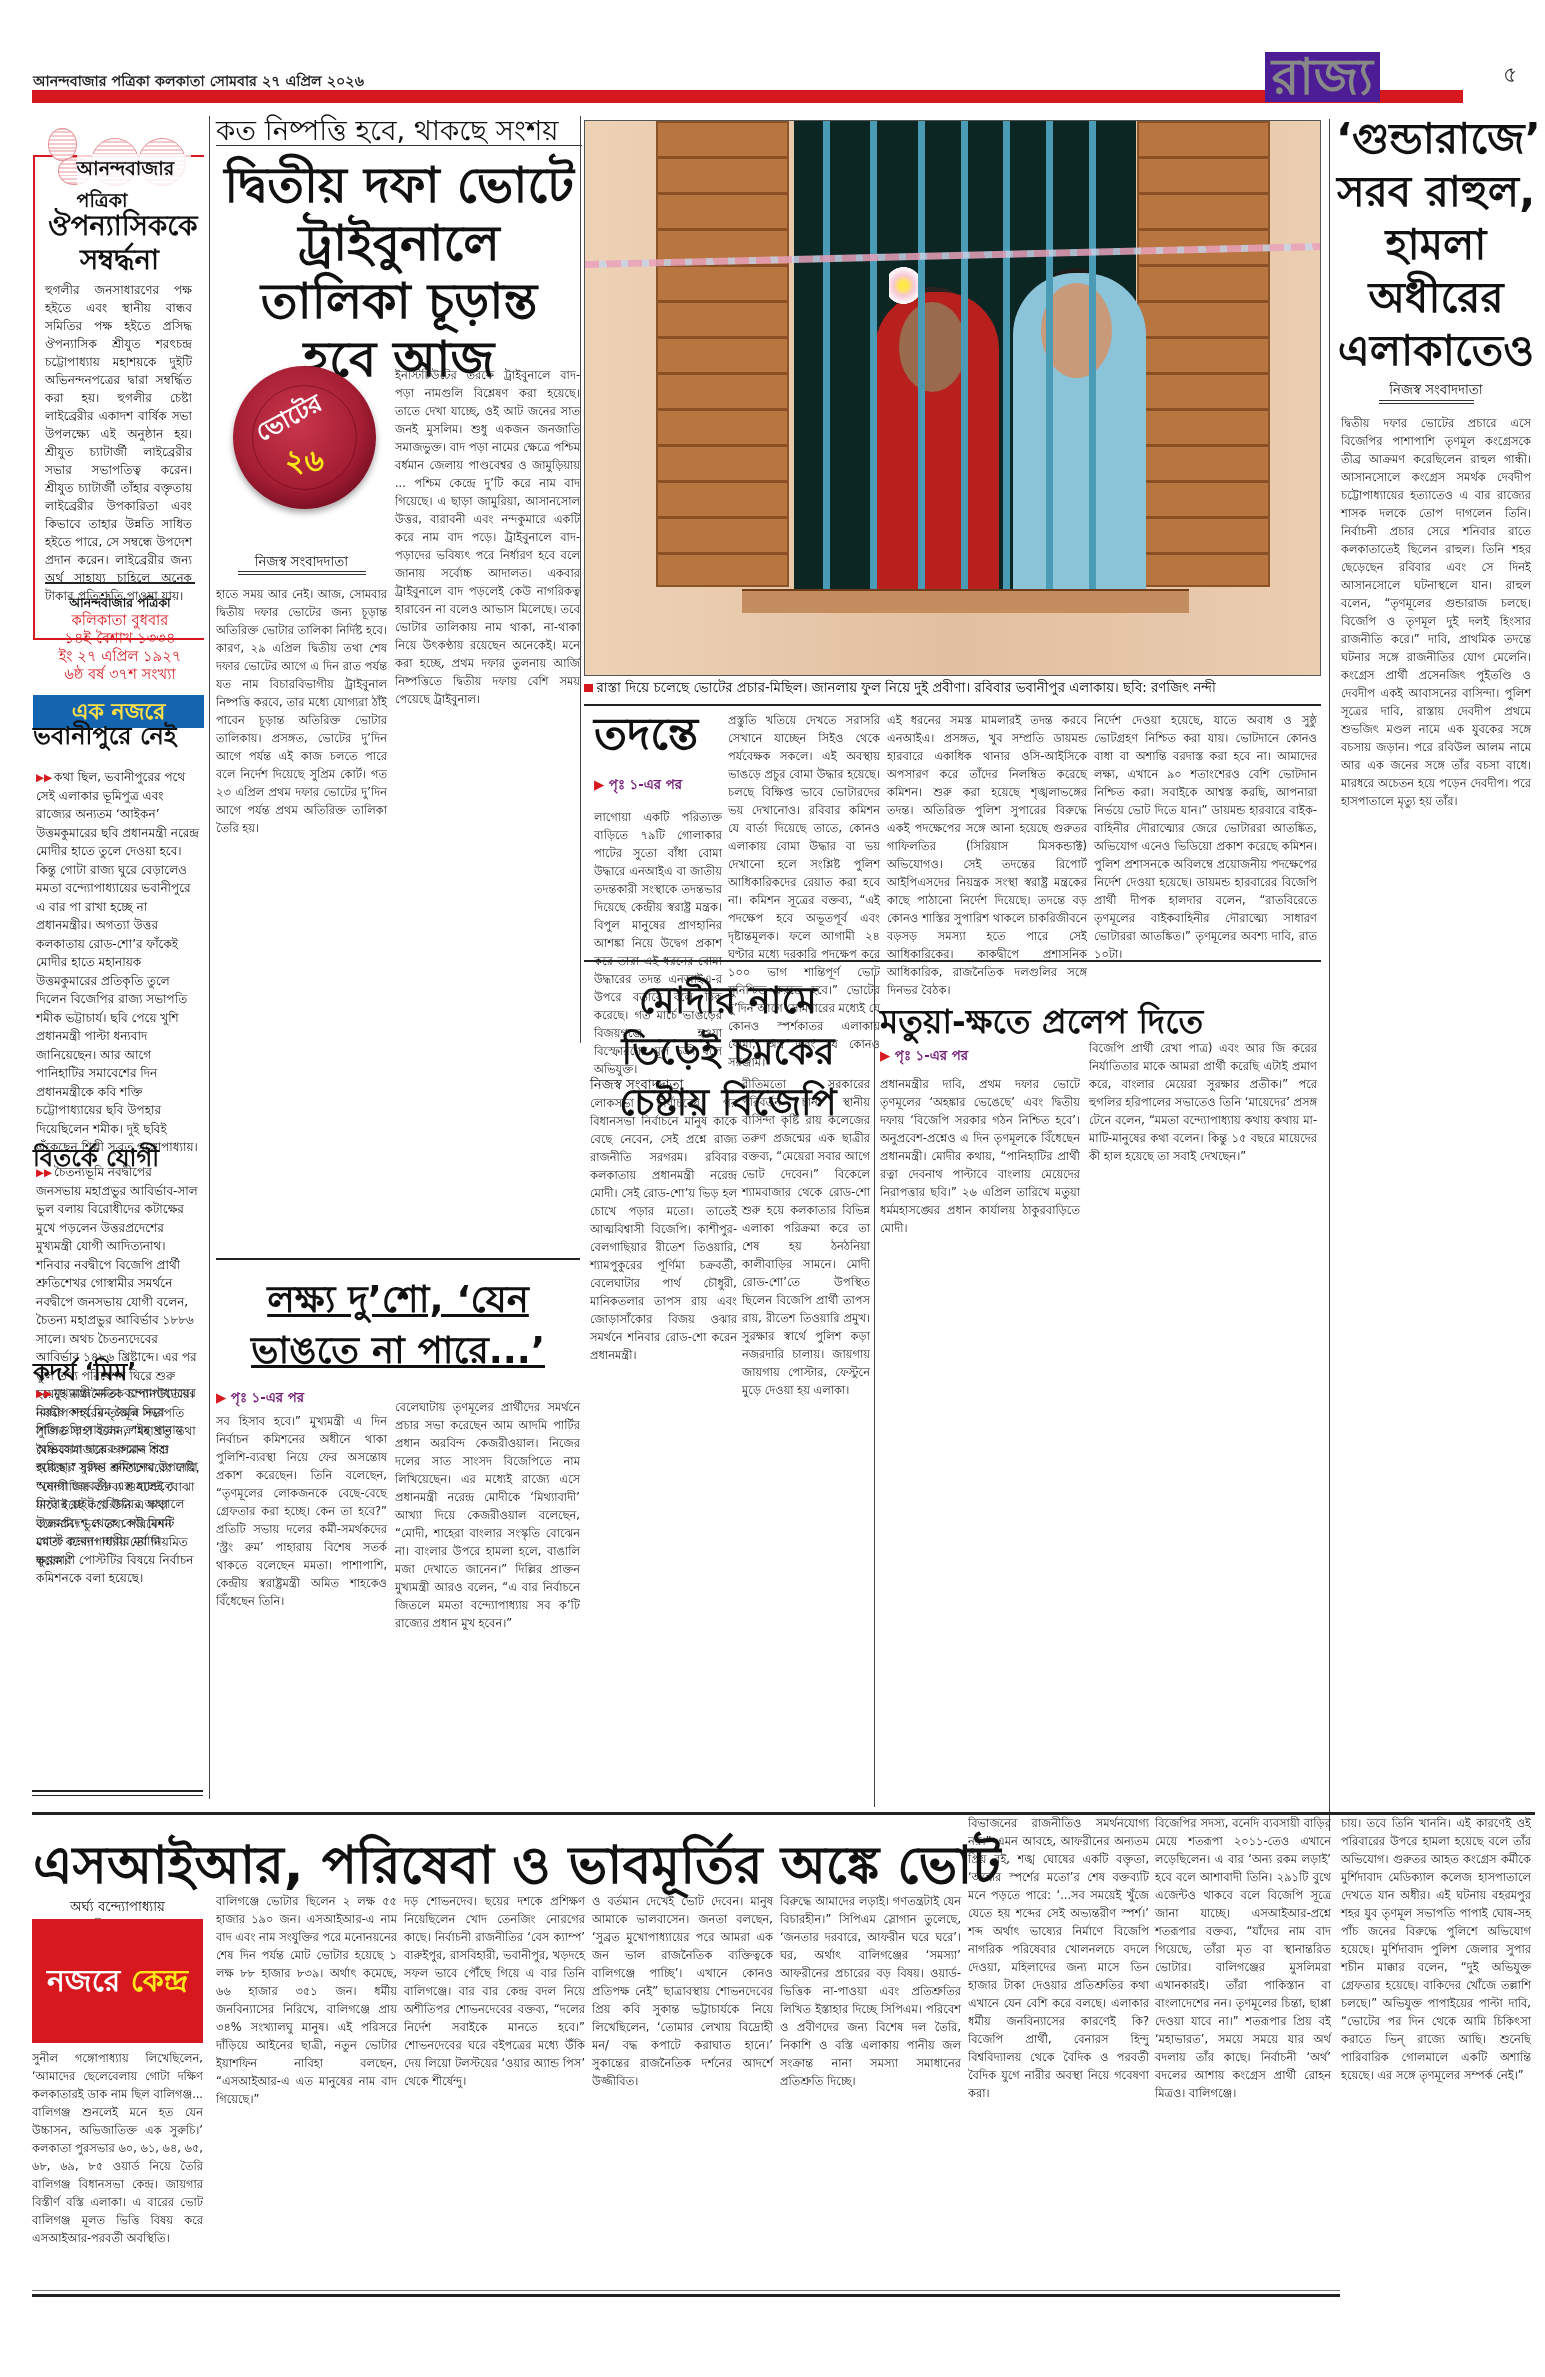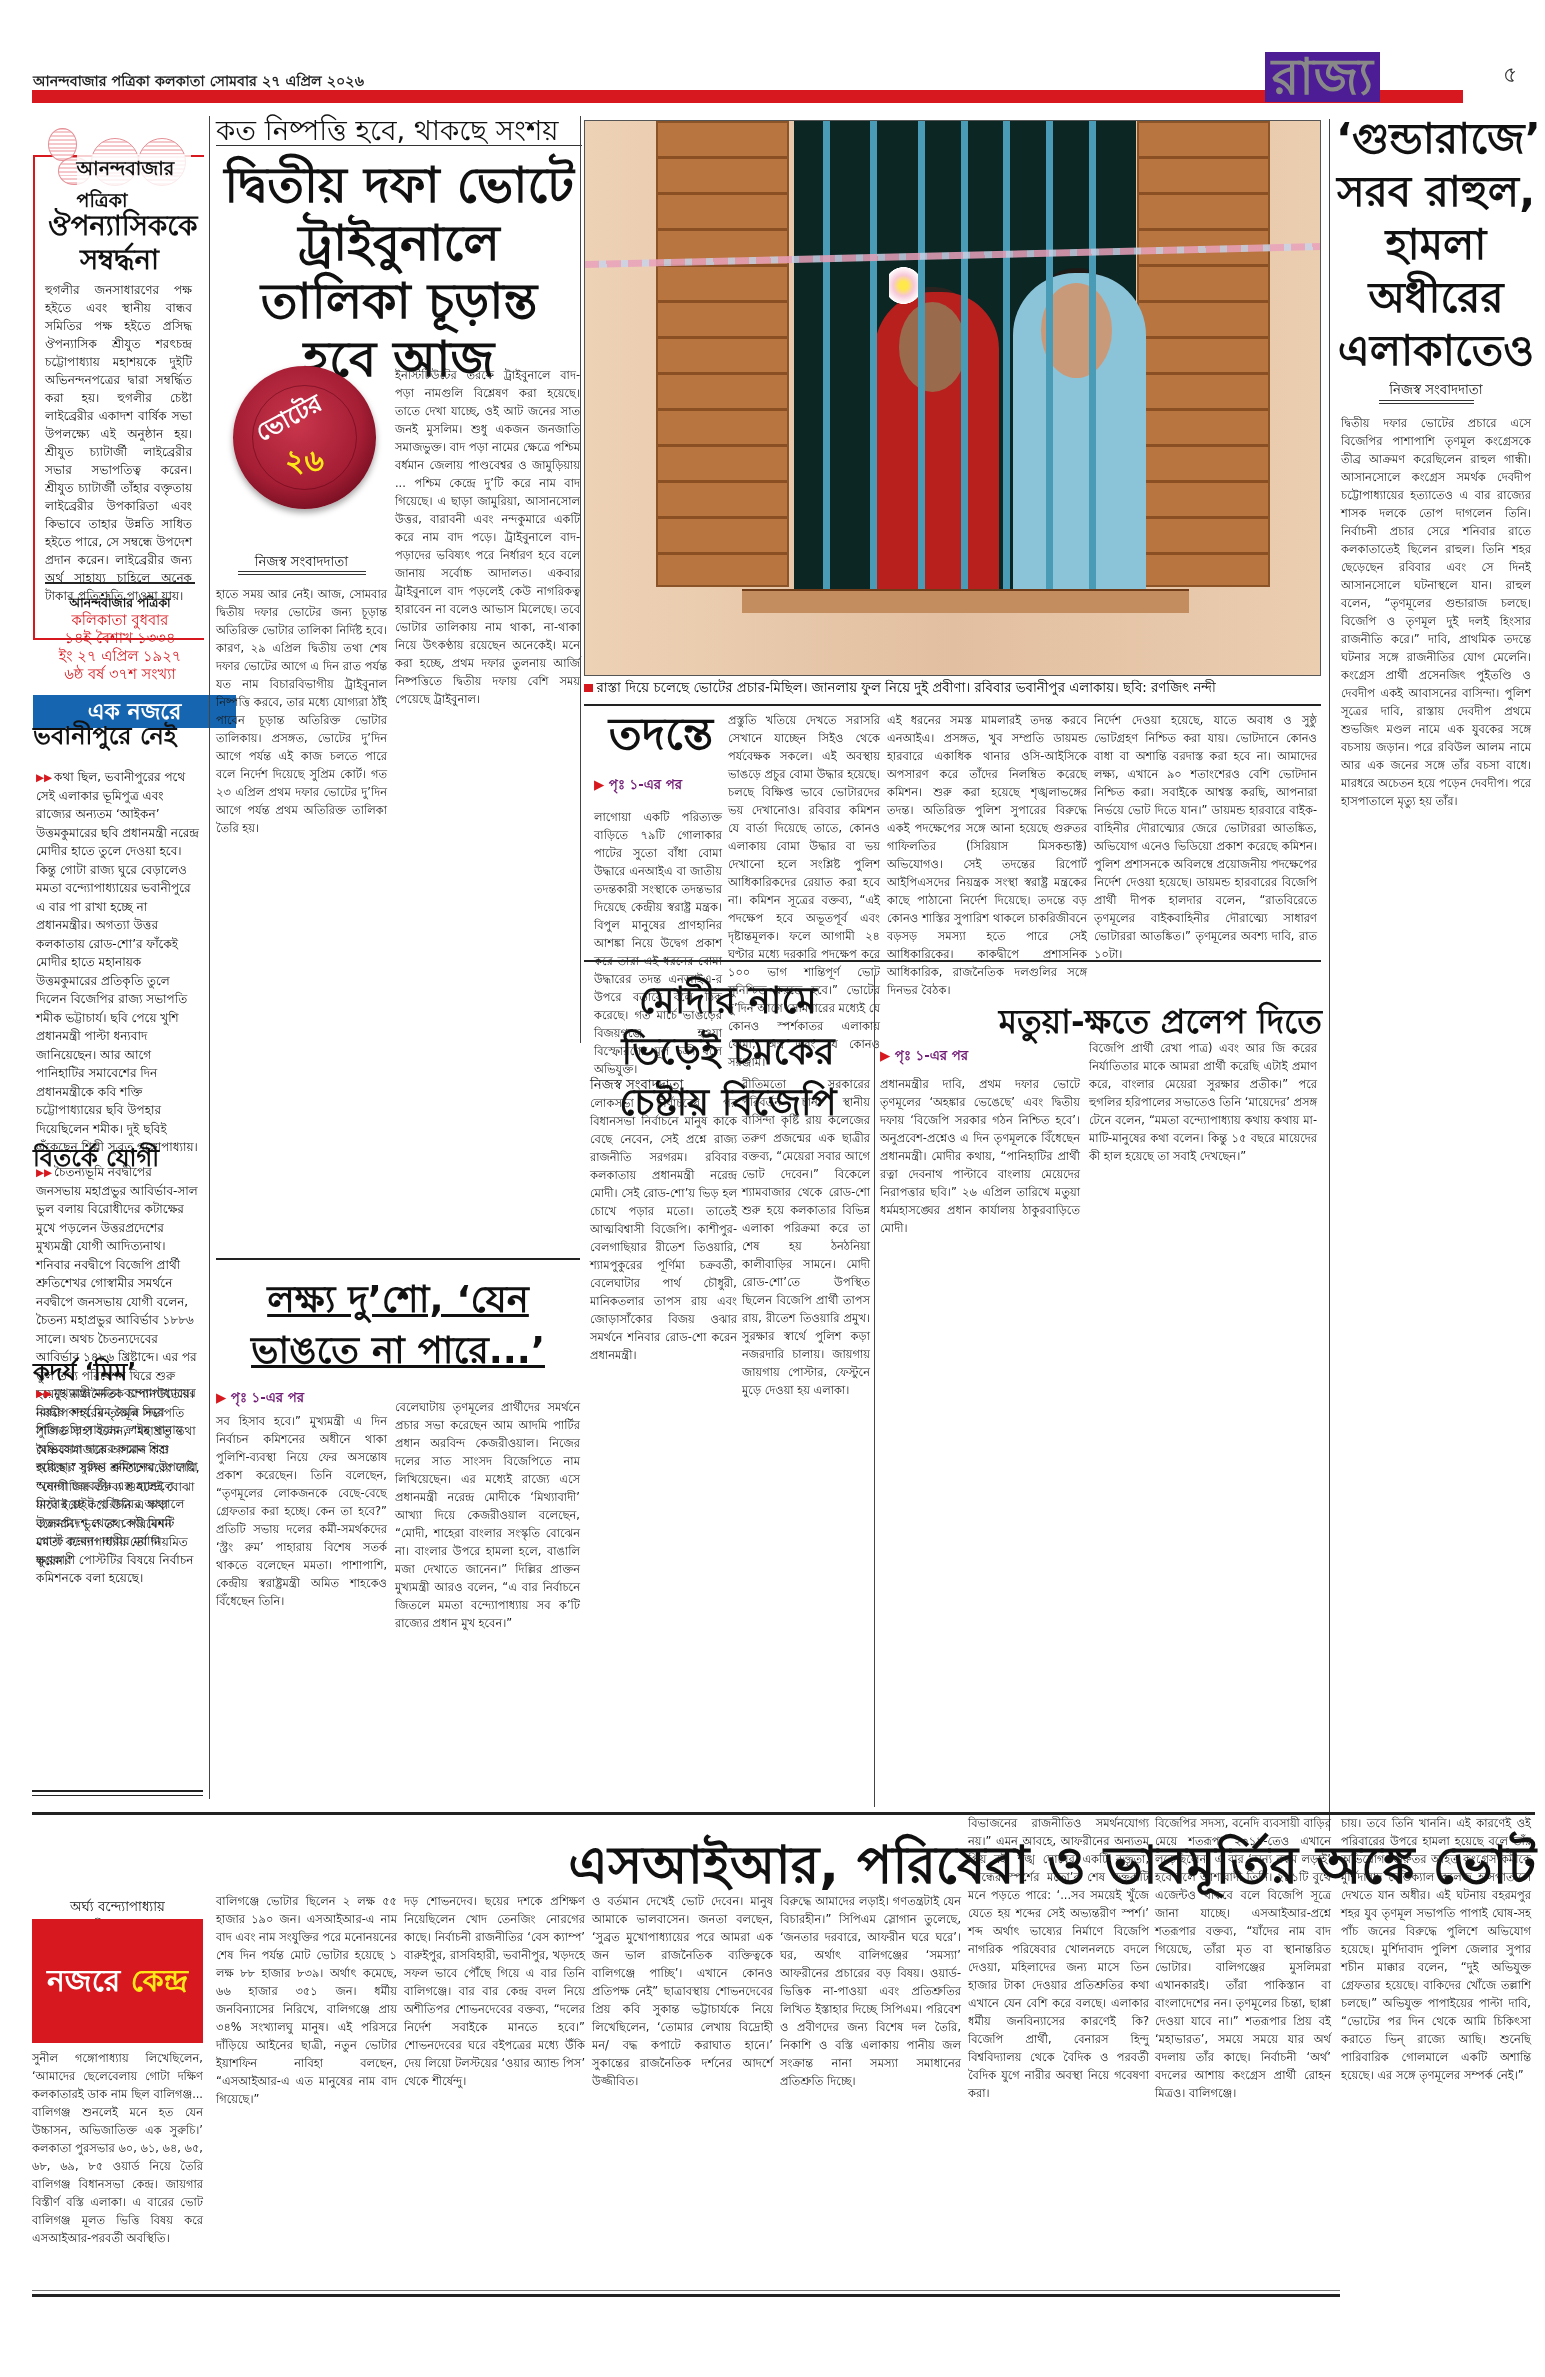--- a/index.html
+++ b/index.html
@@ -6,34 +6,34 @@
   body { width: 1545px; height: 2389px; background: #fff; position: relative; overflow: hidden;
          font-family: "DejaVu Sans", sans-serif; color: #111; }
   .abs { position: absolute; }
   .masthead-text { left: 33px; top: 70px; font-size: 14.3px; font-weight: bold; color: #222; font-family: "DejaVu Sans", sans-serif; }
   .redbar { left: 32px; top: 90px; width: 1431px; height: 13.3px; background: #d7191f; }
   .section-title { left: 1265px; top: 52px; font-size: 50px; font-weight: bold; color: #888; font-family: "DejaVu Serif", serif; line-height: 1; background: #4c1d95; padding: 0 6.7px; }
   .page-no { left: 1503px; top: 57px; font-size: 22px; color: #333; }
   .rule { background: #222; }
   .vrule { background: #444; width: 1px; }
   .col-text { font-size: 13px; line-height: 19px; text-align: justify; color: #1a1a1a; font-family: "DejaVu Sans", sans-serif; }
-  .headline { font-weight: bold; font-family: "DejaVu Sans", sans-serif; color: #111; line-height: 1.15; text-align: right; }
+  .headline { font-weight: bold; font-family: "DejaVu Sans", sans-serif; color: #111; line-height: 1.15; }
 
   
   .anniv-box { left: 33px; top: 155px; width: 171px; height: 485px; border: 2.9px solid #d7191f; border-right: none; }
   .anniv-logo { left: 48px; top: 128px; width: 143px; height: 67px; }
   .anniv-logo .blob { position: absolute; background: repeating-linear-gradient(0deg, #f5c9cc 0 1.9px, #fff 1.9px 3.8px); border: 1px solid #e58f96; border-radius: 50%; }
   .anniv-logo .brand { position: absolute; left: 28.5px; top: 26px; font-size: 19px; font-weight: bold; color: #111; background: rgba(255,255,255,0.8); }
   .anniv-heading { left: 48px; top: 209px; width: 143px; text-align: center; font-size: 27.6px; line-height: 34px; color: #111; }
   .anniv-body { left: 45px; top: 281px; width: 147px; font-size: 12px; line-height: 18px; text-align: justify; }
   .anniv-rule { left: 45px; top: 582px; width: 150px; height: 1.9px; background: #222; }
   .anniv-foot-brand { left: 45px; top: 594px; width: 150px; text-align: center; font-size: 12.4px; font-weight: bold; }
   .anniv-foot { left: 45px; top: 611px; width: 150px; text-align: center; font-size: 14.7px; line-height: 18px; color: #d7191f; }
 
-  .ek-najore { left: 33px; top: 695px; width: 203px; height: 33px; background: #1565b0; color: #ffffff; font-size: 22px; font-weight: bold; text-align: center; line-height: 33px; }
+  .ek-najore { left: 33px; top: 695px; width: 171px; height: 33px; background: #1565b0; color: #fde047; font-size: 22px; font-weight: bold; text-align: center; line-height: 33px; }
   .brief-h { left: 33px; width: 171px; font-size: 24px; font-weight: bold; line-height: 28.5px; }
   .brief-body { left: 36px; width: 164px; font-size: 12px; line-height: 18.5px; }
   .brief-body .arrow { color: #d7191f; font-size: 10.5px; margin-right: 1.9px; }
   .left-dbl-rule { left: 32px; width: 171px; height: 5.7px; border-top: 2.4px solid #222; border-bottom: 1px solid #222; }
 
   
   .kicker { left: 216px; top: 114px; width: 366px; font-size: 27.6px; line-height: 33px; color: #111; }
   .kicker-rule { left: 216px; top: 145px; width: 366px; height: 1px; background: #333; }
   .lead-headline { left: 216px; top: 157px; width: 366px; font-size: 49px; line-height: 58px; text-align: center; }
   .seal { left: 233px; top: 366px; width: 143px; height: 143px; border-radius: 50%;

